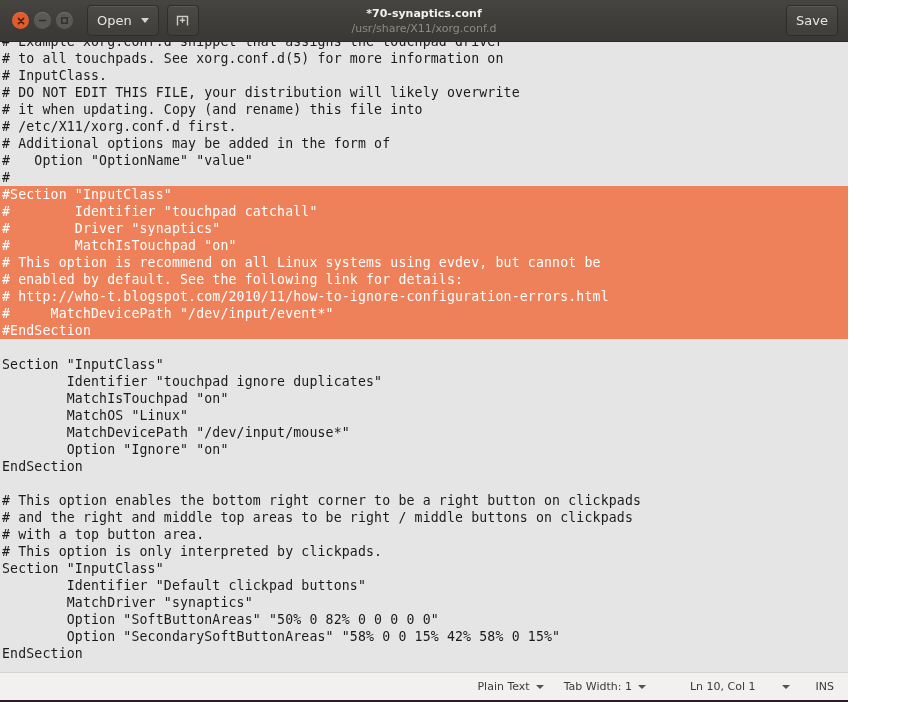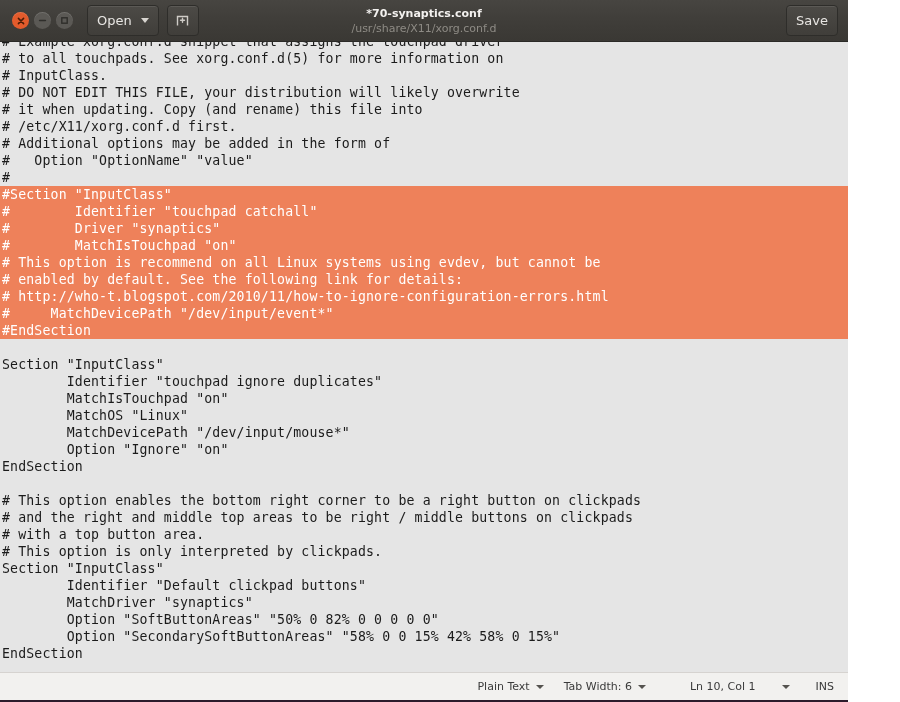--- a/index.html
+++ b/index.html
@@ -239,21 +239,21 @@
   <div class="editor">
     <div class="code" id="code-area"><div class="line"># Example xorg.conf.d snippet that assigns the touchpad driver</div><div class="line"># to all touchpads. See xorg.conf.d(5) for more information on</div><div class="line"># InputClass.</div><div class="line"># DO NOT EDIT THIS FILE, your distribution will likely overwrite</div><div class="line"># it when updating. Copy (and rename) this file into</div><div class="line"># /etc/X11/xorg.conf.d first.</div><div class="line"># Additional options may be added in the form of</div><div class="line">#   Option "OptionName" "value"</div><div class="line">#</div><div class="line sel">#Section "InputClass"</div><div class="line sel">#        Identifier "touchpad catchall"</div><div class="line sel">#        Driver "synaptics"</div><div class="line sel">#        MatchIsTouchpad "on"</div><div class="line sel"># This option is recommend on all Linux systems using evdev, but cannot be</div><div class="line sel"># enabled by default. See the following link for details:</div><div class="line sel"># http://who-t.blogspot.com/2010/11/how-to-ignore-configuration-errors.html</div><div class="line sel">#     MatchDevicePath "/dev/input/event*"</div><div class="line sel">#EndSection</div><div class="line">&nbsp;</div><div class="line">Section "InputClass"</div><div class="line">        Identifier "touchpad ignore duplicates"</div><div class="line">        MatchIsTouchpad "on"</div><div class="line">        MatchOS "Linux"</div><div class="line">        MatchDevicePath "/dev/input/mouse*"</div><div class="line">        Option "Ignore" "on"</div><div class="line">EndSection</div><div class="line">&nbsp;</div><div class="line"># This option enables the bottom right corner to be a right button on clickpads</div><div class="line"># and the right and middle top areas to be right / middle buttons on clickpads</div><div class="line"># with a top button area.</div><div class="line"># This option is only interpreted by clickpads.</div><div class="line">Section "InputClass"</div><div class="line">        Identifier "Default clickpad buttons"</div><div class="line">        MatchDriver "synaptics"</div><div class="line">        Option "SoftButtonAreas" "50% 0 82% 0 0 0 0 0"</div><div class="line">        Option "SecondarySoftButtonAreas" "58% 0 0 15% 42% 58% 0 15%"</div><div class="line">EndSection</div></div>
   </div>
 
   <div class="statusbar">
     <div class="sb-item clickable">
       <span>Plain Text</span>
       <span class="sb-caret"></span>
     </div>
     <div class="sb-item clickable">
-      <span>Tab Width: 6</span>
+      <span>Tab Width: 1</span>
       <span class="sb-caret"></span>
     </div>
     <div class="sb-item sb-gap-lg">
       <span>Ln 10, Col 1</span>
     </div>
     <div class="sb-item sb-gap-md clickable">
       <span class="sb-caret" style="margin-left:0"></span>
     </div>
     <div class="sb-item sb-gap-md clickable">
       <span>INS</span>

